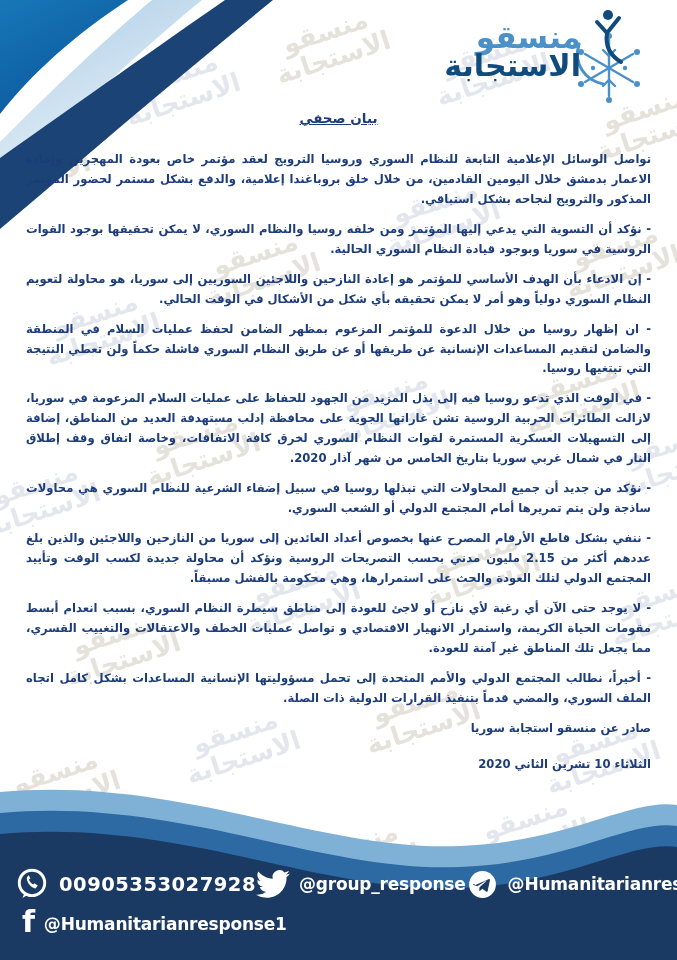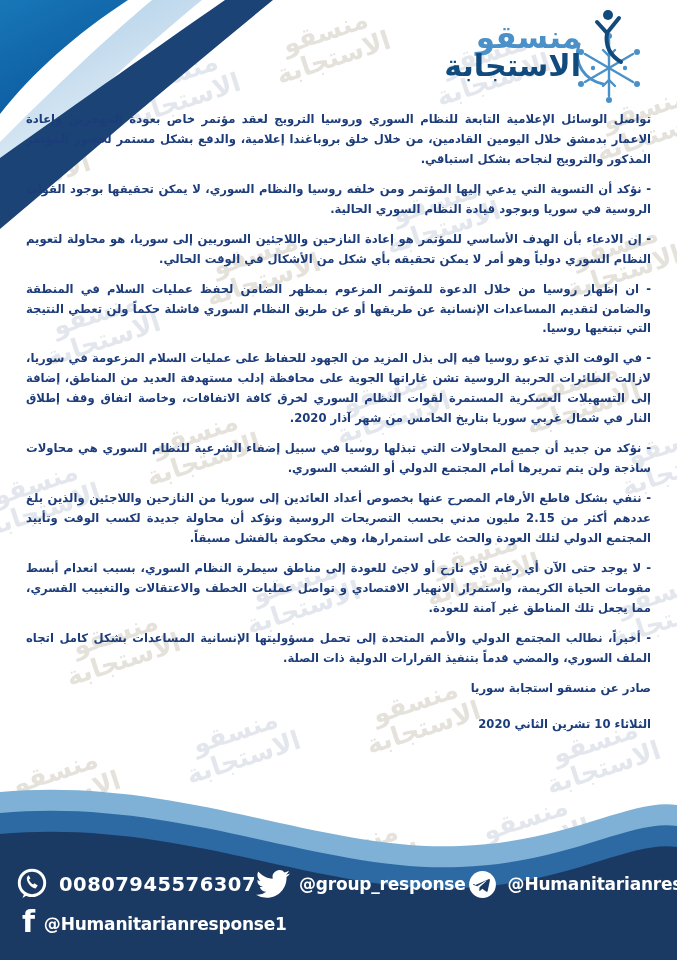--- a/index.html
+++ b/index.html
@@ -189,20 +189,21 @@
       <circle cx="41" cy="7" r="5" fill="#114a7c"></circle>
       <path d="M12,36 C6,56 18,72 36,76" stroke="#4a90c9" stroke-width="3" fill="none" stroke-linecap="round"></path>
     </svg>
     <div class="logo-text">
       <div class="logo-line1">منسقو</div>
       <div class="logo-line2">الاستجابة</div>
     </div>
   </header>
 
   <main class="content">
+    <h1 class="title">بيان صحفي</h1>
     <p>تواصل الوسائل الإعلامية التابعة للنظام السوري وروسيا الترويج لعقد مؤتمر خاص بعودة المهجرين وإعادة الاعمار بدمشق خلال اليومين القادمين، من خلال خلق بروباغندا إعلامية، والدفع بشكل مستمر لحضور المؤتمر المذكور والترويج لنجاحه بشكل استباقي.</p>
     <p>- نؤكد أن التسوية التي يدعي إليها المؤتمر ومن خلفه روسيا والنظام السوري، لا يمكن تحقيقها بوجود القوات الروسية في سوريا وبوجود قيادة النظام السوري الحالية.</p>
     <p>- إن الادعاء بأن الهدف الأساسي للمؤتمر هو إعادة النازحين واللاجئين السوريين إلى سوريا، هو محاولة لتعويم النظام السوري دولياً وهو أمر لا يمكن تحقيقه بأي شكل من الأشكال في الوقت الحالي.</p>
     <p>- ان إظهار روسيا من خلال الدعوة للمؤتمر المزعوم بمظهر الضامن لحفظ عمليات السلام في المنطقة والضامن لتقديم المساعدات الإنسانية عن طريقها أو عن طريق النظام السوري فاشلة حكماً ولن تعطي النتيجة التي تبتغيها روسيا.</p>
     <p>- في الوقت الذي تدعو روسيا فيه إلى بذل المزيد من الجهود للحفاظ على عمليات السلام المزعومة في سوريا، لازالت الطائرات الحربية الروسية تشن غاراتها الجوية على محافظة إدلب مستهدفة العديد من المناطق، إضافة إلى التسهيلات العسكرية المستمرة لقوات النظام السوري لخرق كافة الاتفاقات، وخاصة اتفاق وقف إطلاق النار في شمال غربي سوريا بتاريخ الخامس من شهر آذار 2020.</p>
     <p>- نؤكد من جديد أن جميع المحاولات التي تبذلها روسيا في سبيل إضفاء الشرعية للنظام السوري هي محاولات ساذجة ولن يتم تمريرها أمام المجتمع الدولي أو الشعب السوري.</p>
     <p>- ننفي بشكل قاطع الأرقام المصرح عنها بخصوص أعداد العائدين إلى سوريا من النازحين واللاجئين والذين بلغ عددهم أكثر من 2.15 مليون مدني بحسب التصريحات الروسية ونؤكد أن محاولة جديدة لكسب الوقت وتأييد المجتمع الدولي لتلك العودة والحث على استمرارها، وهي محكومة بالفشل مسبقاً.</p>
     <p>- لا يوجد حتى الآن أي رغبة لأي نازح أو لاجئ للعودة إلى مناطق سيطرة النظام السوري، بسبب انعدام أبسط مقومات الحياة الكريمة، واستمرار الانهيار الاقتصادي و تواصل عمليات الخطف والاعتقالات والتغييب القسري، مما يجعل تلك المناطق غير آمنة للعودة.</p>
     <p>- أخيراً، نطالب المجتمع الدولي والأمم المتحدة إلى تحمل مسؤوليتها الإنسانية المساعدات بشكل كامل اتجاه الملف السوري، والمضي قدماً بتنفيذ القرارات الدولية ذات الصلة.</p>
     <p class="issued">صادر عن منسقو استجابة سوريا</p>
@@ -218,21 +219,21 @@
     <div class="footer-bg"></div>
 
     <div class="contacts">
       <div class="frow">
         <div class="citem">
           <svg width="36" height="36" viewBox="0 0 32 32">
             <circle cx="16" cy="15" r="11.3" fill="none" stroke="#ffffff" stroke-width="2.6"></circle>
             <path d="M7.5 28.5 L9.8 22.8 L13 25.2 Z" fill="#ffffff"></path>
             <path d="M11.6 9.8 c-1.2 3.8 3.2 9.6 7.6 10.2 l1.9-2.6 -3-2 -1.1 1.1 c-1.8-.9-3.2-2.6-3.7-4.4 l1.3-.9 -1.5-3z" fill="#ffffff"></path>
           </svg>
-          <span class="num">00807945576307</span>
+          <span class="num">00905353027928</span>
         </div>
         <div class="citem">
           <svg width="34" height="34" viewBox="0 0 24 24">
             <path fill="#ffffff" d="M23.953 4.57a10 10 0 01-2.825.775 4.958 4.958 0 002.163-2.723c-.951.555-2.005.959-3.127 1.184a4.92 4.92 0 00-8.384 4.482C7.69 8.095 4.067 6.13 1.64 3.162a4.822 4.822 0 00-.666 2.475c0 1.71.87 3.213 2.188 4.096a4.904 4.904 0 01-2.228-.616v.06a4.923 4.923 0 003.946 4.827 4.996 4.996 0 01-2.212.085 4.936 4.936 0 004.604 3.417 9.867 9.867 0 01-6.102 2.105c-.39 0-.779-.023-1.17-.067a13.995 13.995 0 007.557 2.209c9.053 0 13.998-7.496 13.998-13.985 0-.21 0-.42-.015-.63A9.935 9.935 0 0024 4.59z"></path>
           </svg>
           <span>@group_response</span>
         </div>
         <div class="citem">
           <svg width="33" height="33" viewBox="0 0 32 32">
             <circle cx="16" cy="16" r="13" fill="#ffffff"></circle>

